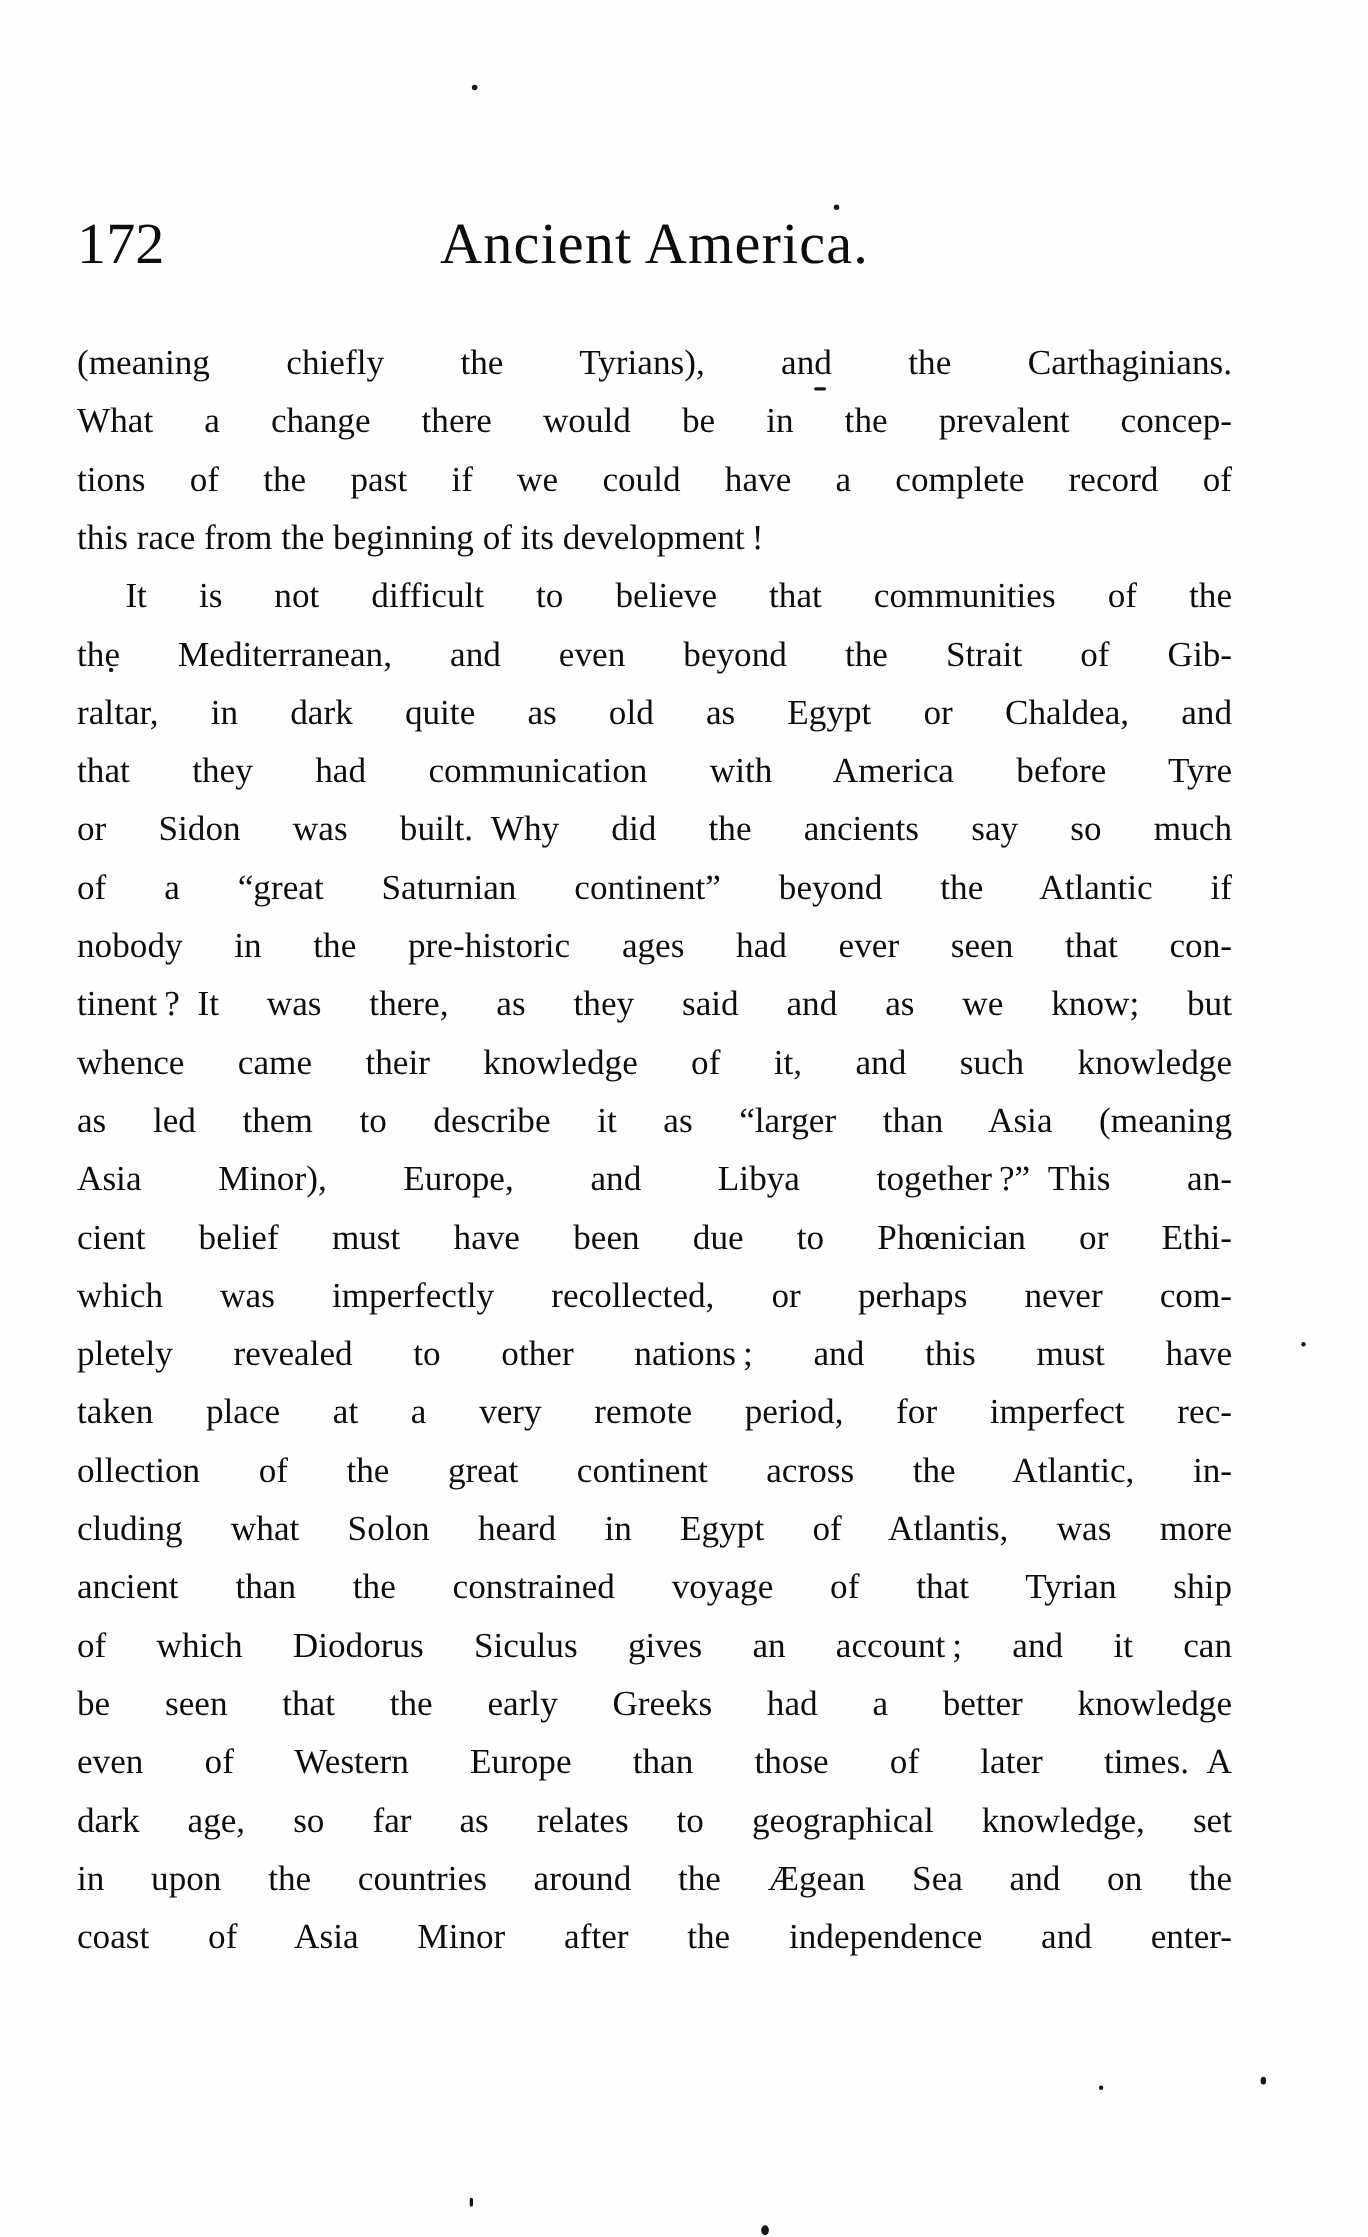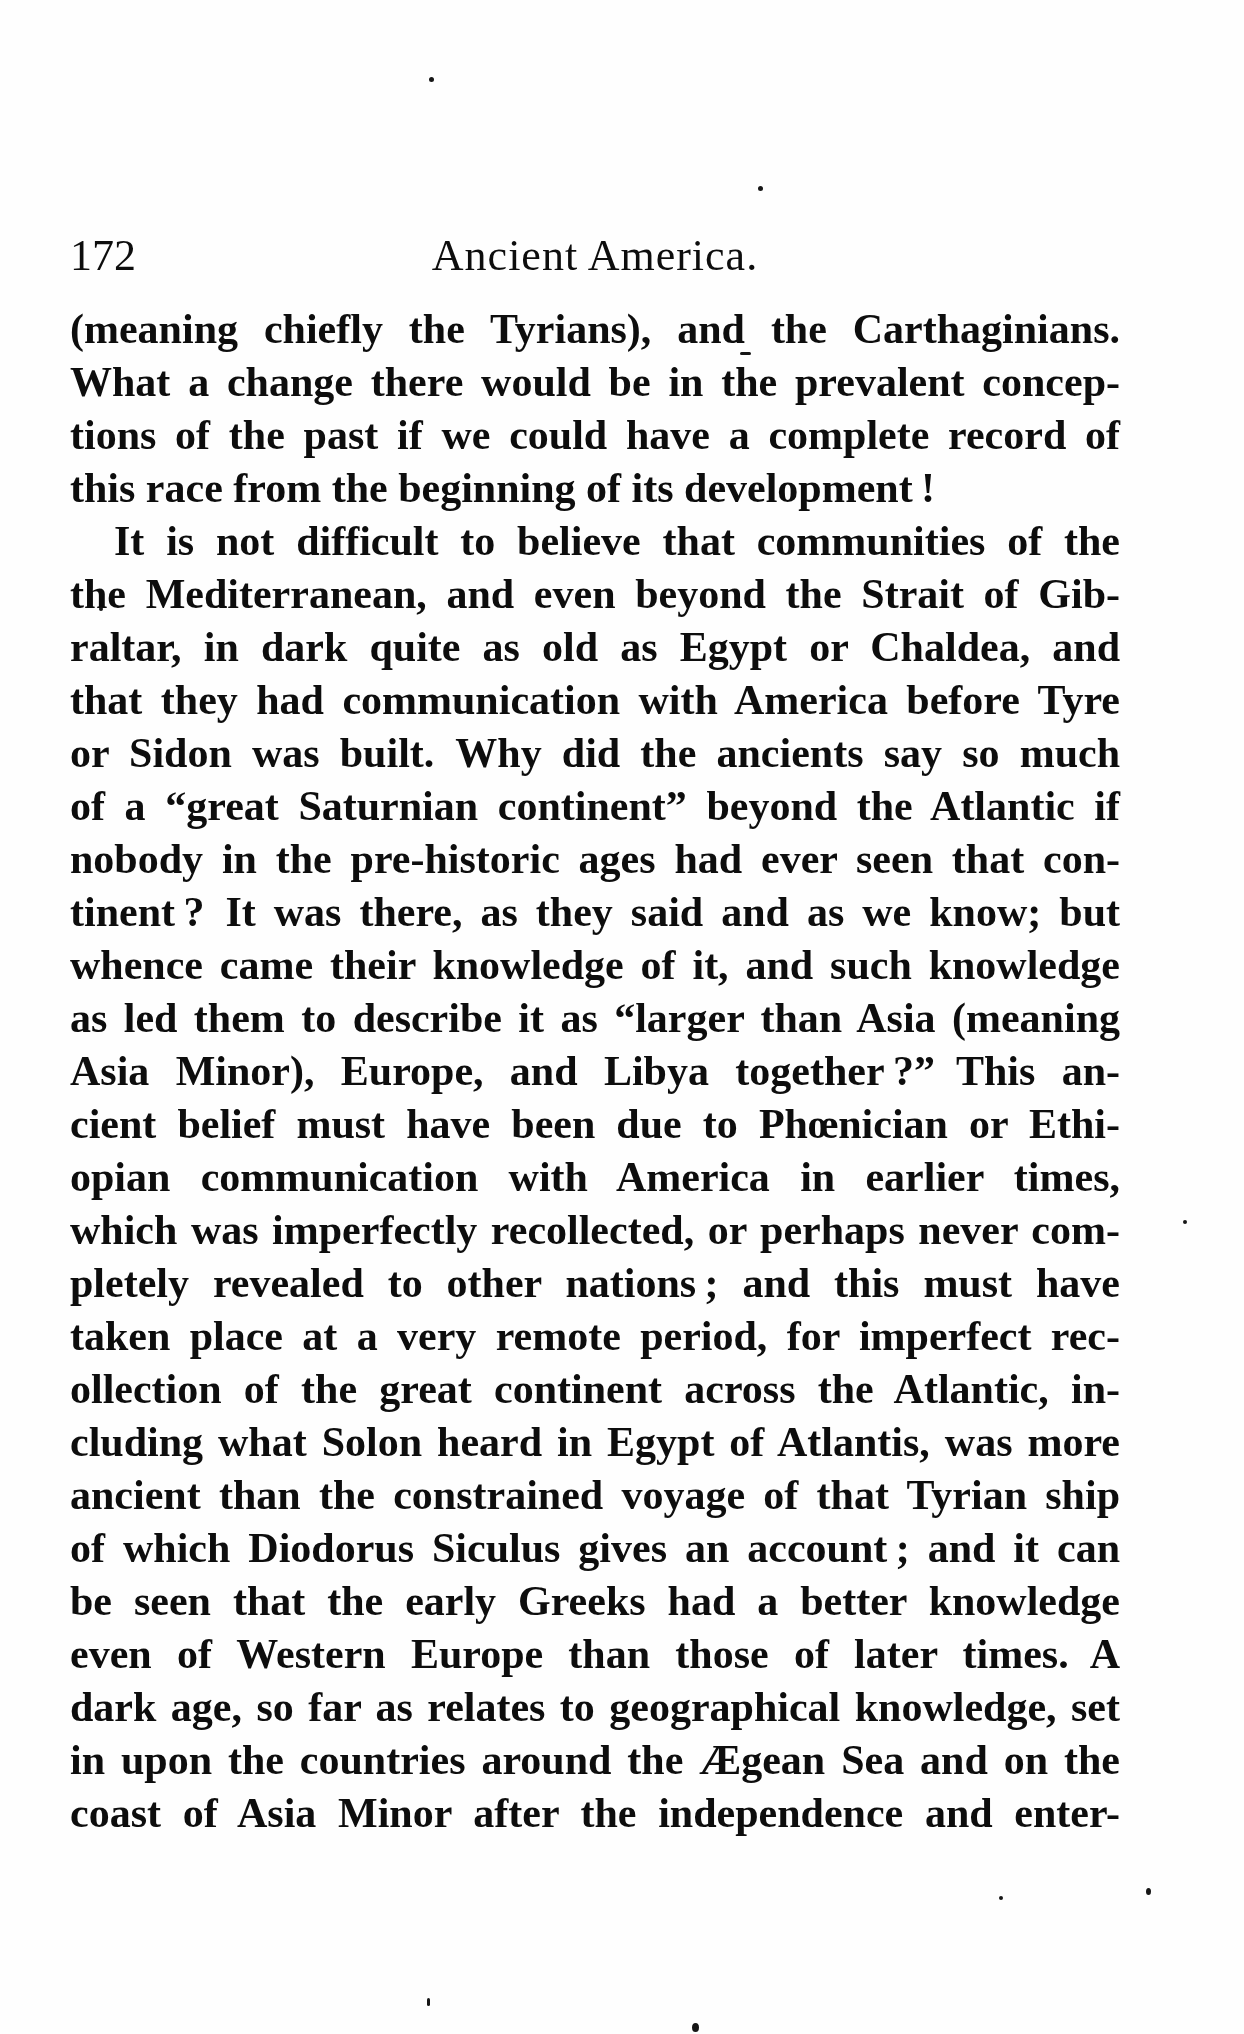--- a/index.html
+++ b/index.html
@@ -16,47 +16,46 @@
     color: #0d0d0d;
   }
   .scan-page {
     position: absolute;
     inset: 0;
     background: #fefefe;
   }
   .page-header {
     position: absolute;
     left: 70px;
-    top: 229px;
+    top: 196px;
     width: 1050px;
     height: 53px;
     line-height: 53px;
-    font-size: 44px;
+    font-size: 53px;
   }
   .page-number {
     position: absolute;
     left: 0;
     top: 0;
   }
   .running-title {
     position: absolute;
     left: 0;
     width: 100%;
     top: 0;
     text-align: center;
     letter-spacing: 1px;
   }
   .body-text {
     position: absolute;
     left: 70px;
     top: 303px;
     width: 1050px;
-    font-size: 42px;
+    font-size: 32px;
     line-height: 53px;
-    font-weight: bold;
   }
   .line {
     text-align: justify;
     text-align-last: justify;
   }
   .line.indent {
     text-indent: 44px;
   }
   .line.para-end {
     text-align: right;
@@ -89,21 +88,20 @@
       <div class="line">raltar, in dark quite as old as Egypt or Chaldea, and</div>
       <div class="line">that they had communication with America before Tyre</div>
       <div class="line">or Sidon was built. Why did the ancients say so much</div>
       <div class="line">of a “great Saturnian continent” beyond the Atlantic if</div>
       <div class="line">nobody in the pre-historic ages had ever seen that con-</div>
       <div class="line">tinent ? It was there, as they said and as we know; but</div>
       <div class="line">whence came their knowledge of it, and such knowledge</div>
       <div class="line">as led them to describe it as “larger than Asia (meaning</div>
       <div class="line">Asia Minor), Europe, and Libya together ?” This an-</div>
       <div class="line">cient belief must have been due to Phœnician or Ethi-</div>
-      <div class="line">opian communication with America in earlier times,</div>
       <div class="line">which was imperfectly recollected, or perhaps never com-</div>
       <div class="line">pletely revealed to other nations ; and this must have</div>
       <div class="line">taken place at a very remote period, for imperfect rec-</div>
       <div class="line">ollection of the great continent across the Atlantic, in-</div>
       <div class="line">cluding what Solon heard in Egypt of Atlantis, was more</div>
       <div class="line">ancient than the constrained voyage of that Tyrian ship</div>
       <div class="line">of which Diodorus Siculus gives an account ; and it can</div>
       <div class="line">be seen that the early Greeks had a better knowledge</div>
       <div class="line">even of Western Europe than those of later times. A</div>
       <div class="line">dark age, so far as relates to geographical knowledge, set</div>

